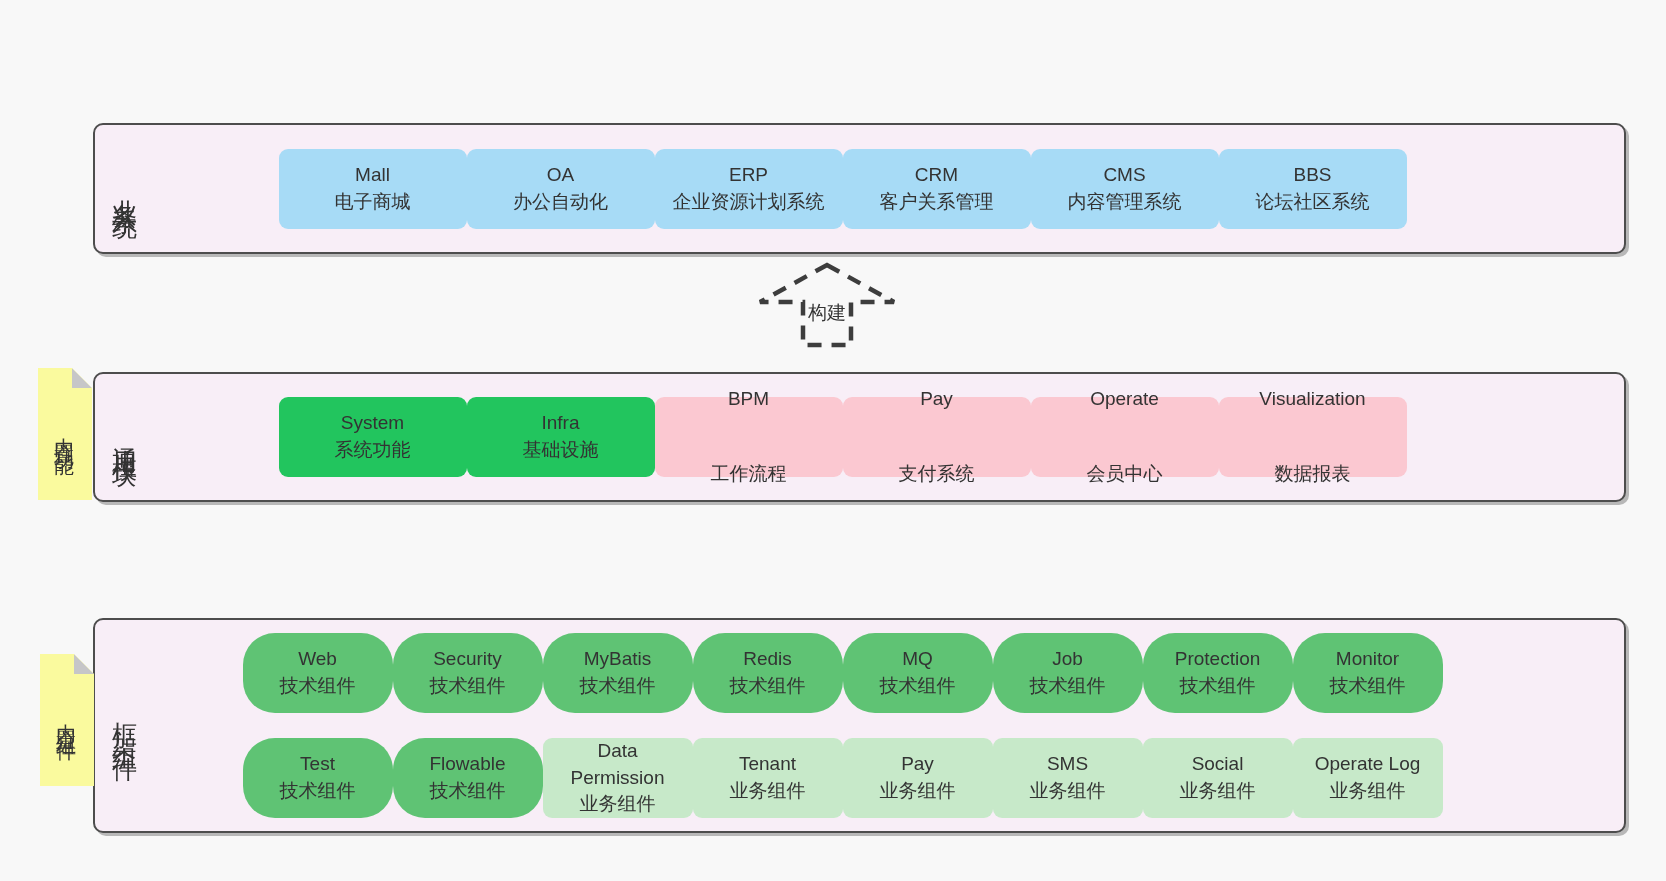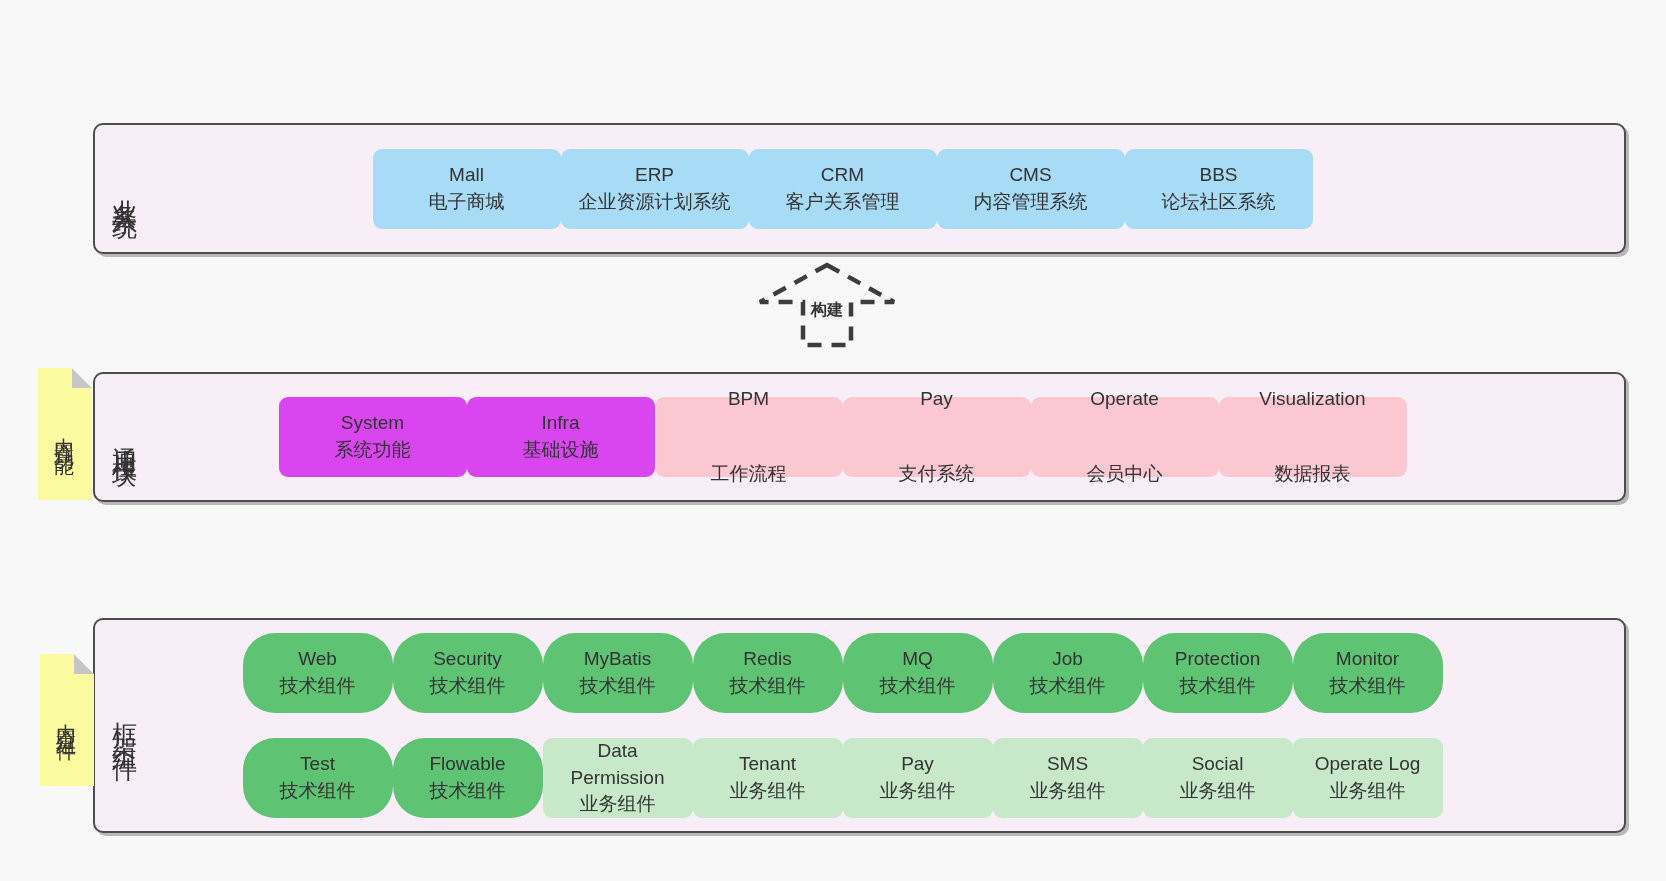--- a/index.html
+++ b/index.html
@@ -29,21 +29,21 @@
   }
   .row { display:flex; justify-content:center; }
   .box {
     height:80px; border-radius:9px; box-sizing:border-box; padding:0 6px;
     display:flex; flex-direction:column; justify-content:center; align-items:center;
     text-align:center; font-size:19px; line-height:1.42; color:#333;
   }
   .w-lg { width:188px; }
   .w-sm { width:150px; }
   .blue       { background:#a7dbf6; }
-  .red        { background:#d946ef; }
+  .red        { background:#22c55e; }
   .pink       { background:#fbc8d1;gap:48px; }
   .green      { background:#5fc374;border-radius:32px; }
   .lightgreen { background:#c7e9c9; }
 
   .note {
     position:absolute; width:54px; height:132px; background:#fafa9e; z-index:2;
     display:flex; align-items:center; justify-content:center;
     clip-path:polygon(0 0, calc(100% - 20px) 0, 100% 20px, 100% 100%, 0 100%);
   }
   #note-features   { left:38px; top:368px; }
@@ -56,35 +56,39 @@
     writing-mode:vertical-rl; text-orientation:upright;
     font-size:20px; letter-spacing:6px; color:#333;
   }
 
   .arrow { position:absolute; width:140px; height:86px; z-index:1; }
   #arrow-build     { left:757px; top:262px; }
   #arrow-implement { left:772px; top:508px; }
   .arrow svg { position:absolute; left:0; top:0; }
   .arrow-label {
     position:absolute; top:38px; left:0; right:0;
-    text-align:center; font-size:16px; color:#333;font-weight:bold;
+    text-align:center; font-size:19px; color:#333;
   }
 </style>
 </head>
 <body>
 
 <div id="stage">
 
   <div class="section" id="sec-business">
     <div class="side-label">业务系统</div>
     <div class="boxes">
       <div class="row">
         <div class="box w-lg blue">
           <span>Mall</span>
           <span>电子商城</span>
+        </div>
+        <div class="box w-lg blue">
+          <span>OA</span>
+          <span>办公自动化</span>
         </div>
         <div class="box w-lg blue">
           <span>ERP</span>
           <span>企业资源计划系统</span>
         </div>
         <div class="box w-lg blue">
           <span>CRM</span>
           <span>客户关系管理</span>
         </div>
         <div class="box w-lg blue">

